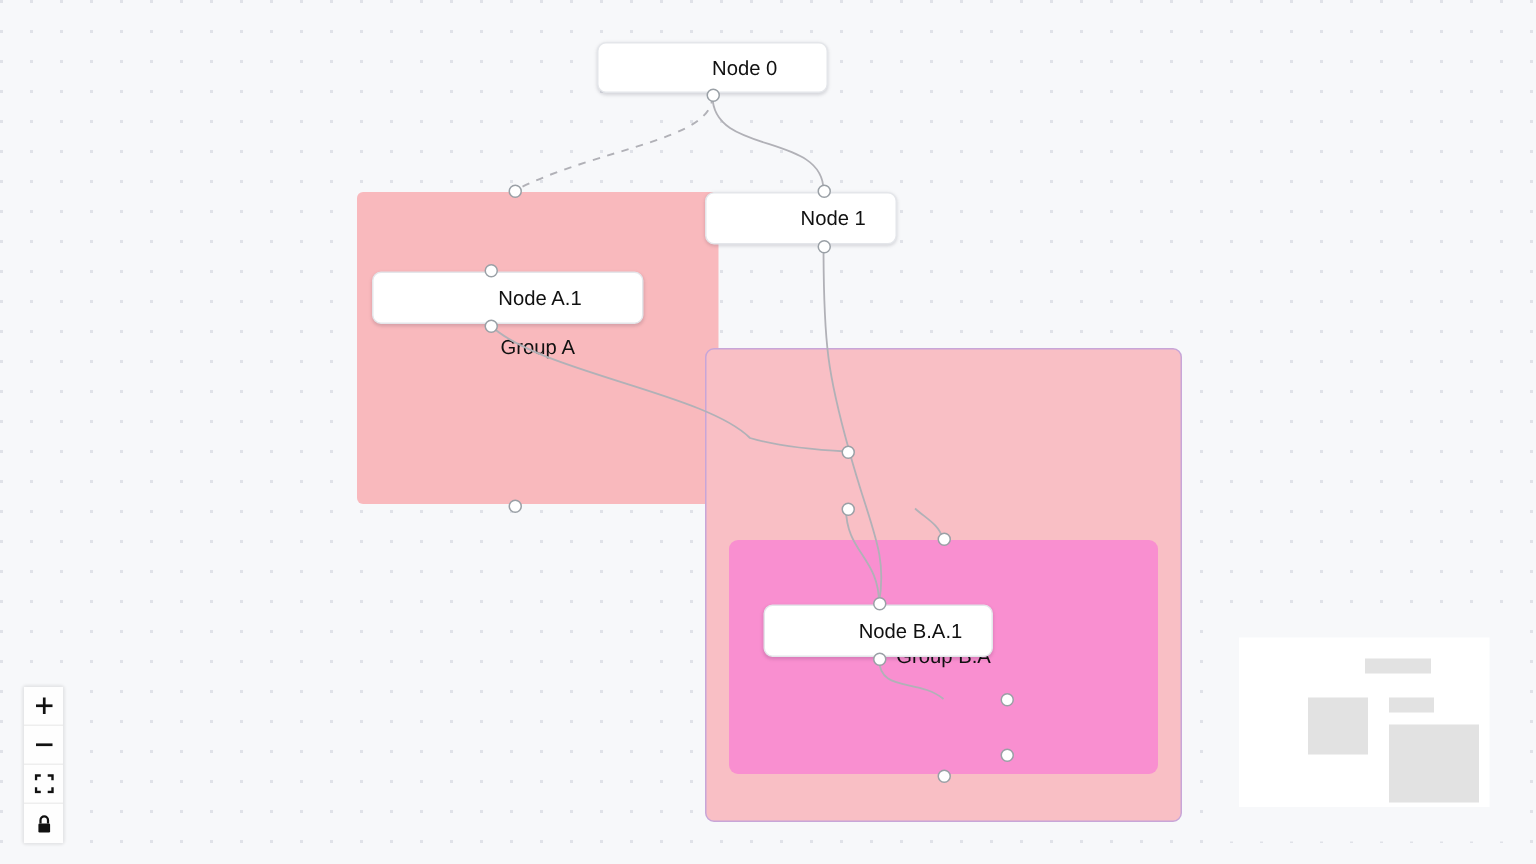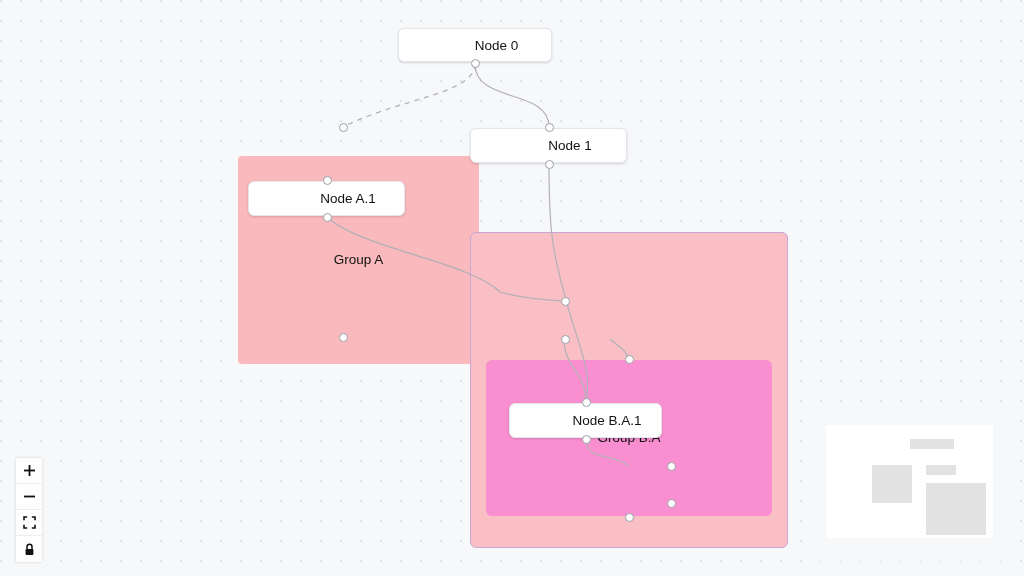--- a/index.html
+++ b/index.html
@@ -139,21 +139,21 @@
   .mm-node {
     position: absolute;
     background: #e2e2e2;
   }
 </style>
 </head>
 <body>
 
 <div id="canvas">
 
-  <div class="group group-a" style="left:238px;top:128px;width:241px;height:208px;margin-top:28px;">
+  <div class="group group-a" style="left:238px;top:128px;width:241px;height:208px;">
     <div class="group-label" style="top:96px;">Group A</div>
   </div>
 
   <div class="group group-b" style="left:470px;top:232px;width:318px;height:316px;">
   </div>
 
   <div class="group group-ba" style="left:486px;top:360px;width:286px;height:156px;">
     <div class="group-label" style="top:70px;">Group B.A</div>
   </div>
 
@@ -177,27 +177,27 @@
   <div class="handle" style="left:343px;top:127px;"></div>
   <div class="handle" style="left:343px;top:337px;"></div>
   <div class="handle" style="left:629px;top:359px;"></div>
   <div class="handle" style="left:629px;top:517px;"></div>
 
   <div class="node" style="left:398px;top:28px;width:154px;height:34px;">
     <span>Node 0</span>
   </div>
   <div class="handle" style="left:475px;top:63px;"></div>
 
-  <div class="node" style="left:470px;top:128px;width:157px;height:35px;">
+  <div class="node" style="left:470px;top:128px;width:128px;height:35px;">
     <span>Node 1</span>
   </div>
   <div class="handle" style="left:549px;top:127px;"></div>
   <div class="handle" style="left:549px;top:164px;"></div>
 
-  <div class="node" style="left:248px;top:181px;width:157px;height:35px;">
+  <div class="node" style="left:248px;top:181px;width:181px;height:35px;">
     <span>Node A.1</span>
   </div>
   <div class="handle" style="left:327px;top:180px;"></div>
   <div class="handle" style="left:327px;top:217px;"></div>
 
   <div class="handle" style="left:565px;top:301px;"></div>
   <div class="handle" style="left:565px;top:339px;"></div>
 
   <div class="node" style="left:509px;top:403px;width:153px;height:35px;">
     <span>Node B.A.1</span>

